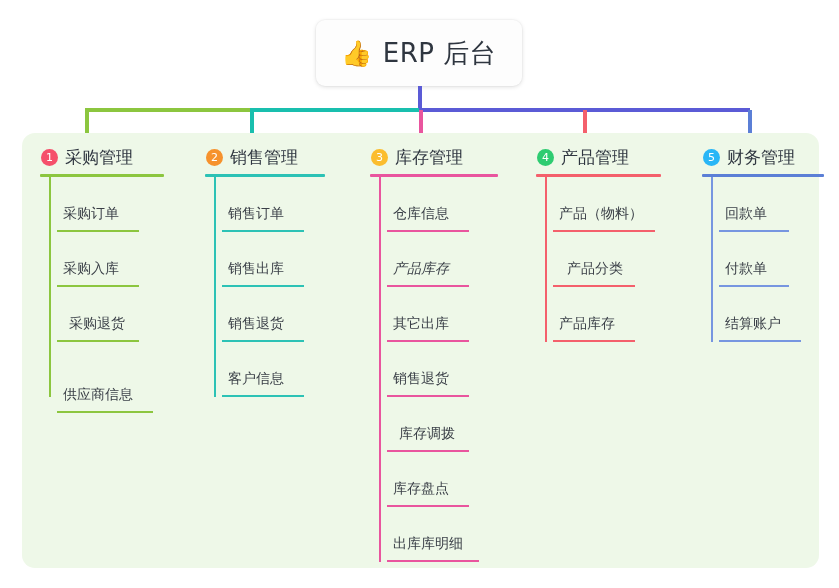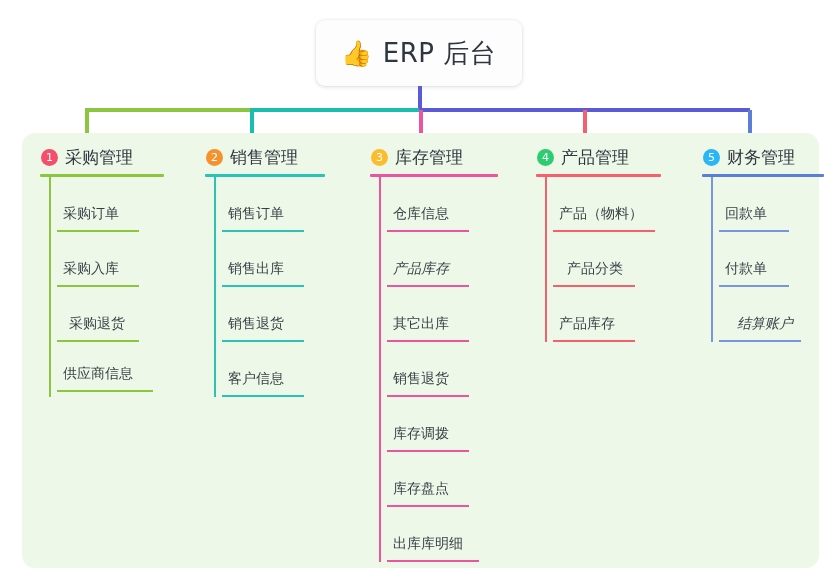--- a/index.html
+++ b/index.html
@@ -119,21 +119,21 @@
               <div class="item-rule" style="width: 82px; left: 8px; background: rgb(140, 198, 63);"></div>
             </div>
             <div class="item" style="top: 55px; width: 96px;">
               <div class="item-label" style="left: 14px;">采购入库</div>
               <div class="item-rule" style="width: 82px; left: 8px; background: rgb(140, 198, 63);"></div>
             </div>
             <div class="item" style="top: 110px; width: 96px;">
               <div class="item-label" style="left: 20px;">采购退货</div>
               <div class="item-rule" style="width: 82px; left: 8px; background: rgb(140, 198, 63);"></div>
             </div>
-            <div class="item" style="top: 160px; width: 110px;">
+            <div class="item" style="top: 181px; width: 110px;">
               <div class="item-label" style="left: 14px;">供应商信息</div>
               <div class="item-rule" style="width: 96px; left: 8px; background: rgb(140, 198, 63);"></div>
             </div>
           </div>
         </div>
         <div class="col" style="left: 183px; top: 12px;">
           <div class="col-head">
             <span class="badge" style="background: rgb(246, 146, 45);">2</span>
             <span class="col-title">销售管理</span>
           </div>
@@ -176,21 +176,21 @@
             </div>
             <div class="item" style="top: 110px; width: 96px;">
               <div class="item-label" style="left: 14px;">其它出库</div>
               <div class="item-rule" style="width: 82px; left: 8px; background: rgb(233, 85, 158);"></div>
             </div>
             <div class="item" style="top: 165px; width: 96px;">
               <div class="item-label" style="left: 14px;">销售退货</div>
               <div class="item-rule" style="width: 82px; left: 8px; background: rgb(233, 85, 158);"></div>
             </div>
             <div class="item" style="top: 220px; width: 96px;">
-              <div class="item-label" style="left: 14px;">库存调拨</div>
+              <div class="item-label" style="left: 20px;">库存调拨</div>
               <div class="item-rule" style="width: 82px; left: 8px; background: rgb(233, 85, 158);"></div>
             </div>
             <div class="item" style="top: 275px; width: 96px;">
               <div class="item-label" style="left: 14px;">库存盘点</div>
               <div class="item-rule" style="width: 82px; left: 8px; background: rgb(233, 85, 158);"></div>
             </div>
             <div class="item" style="top: 330px; width: 106px;">
               <div class="item-label" style="left: 14px;">出库库明细</div>
               <div class="item-rule" style="width: 92px; left: 8px; background: rgb(233, 85, 158);"></div>
             </div>
@@ -228,21 +228,21 @@
             <div class="spine" style="height: 165px; background: rgb(119, 150, 224);"></div>
             <div class="item" style="top: 0px; width: 84px;">
               <div class="item-label" style="left: 14px;">回款单</div>
               <div class="item-rule" style="width: 70px; left: 8px; background: rgb(119, 150, 224);"></div>
             </div>
             <div class="item" style="top: 55px; width: 84px;">
               <div class="item-label" style="left: 14px;">付款单</div>
               <div class="item-rule" style="width: 70px; left: 8px; background: rgb(119, 150, 224);"></div>
             </div>
             <div class="item" style="top: 110px; width: 96px;">
-              <div class="item-label" style="left: 26px; font-style: italic;">结算账户</div>
+              <div class="item-label" style="left: 14px;">结算账户</div>
               <div class="item-rule" style="width: 82px; left: 8px; background: rgb(119, 150, 224);"></div>
             </div>
           </div>
         </div>
       </div>
   </div>
 
 </div>
 
 </body></html>

